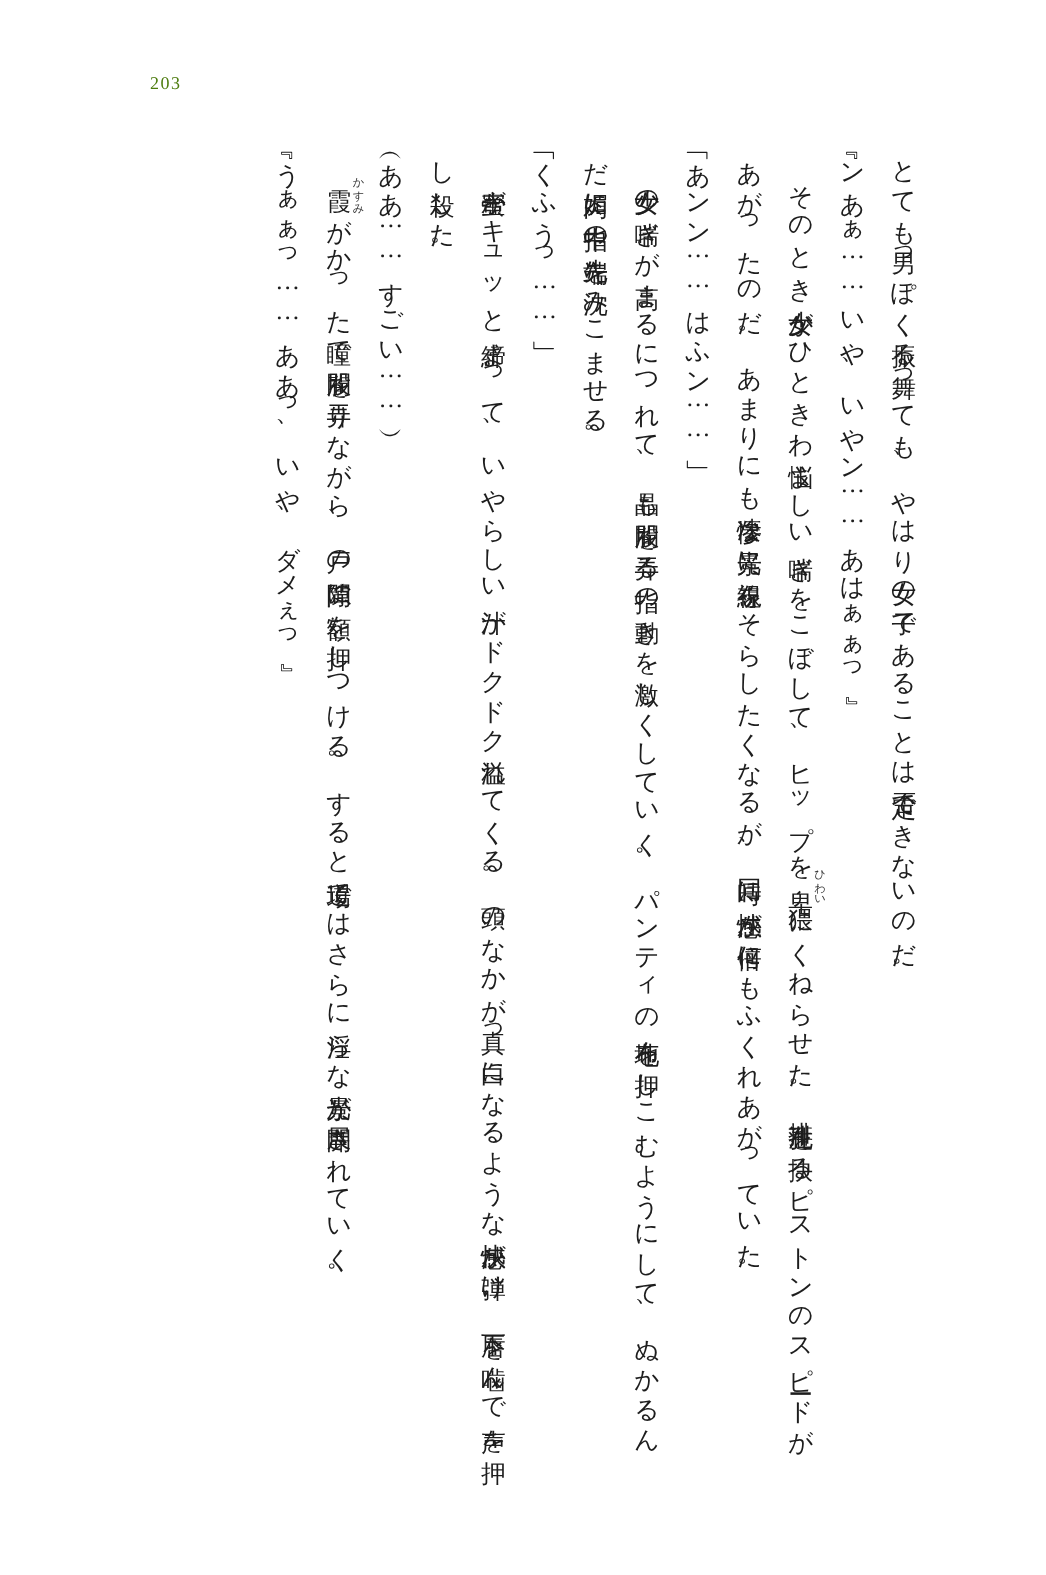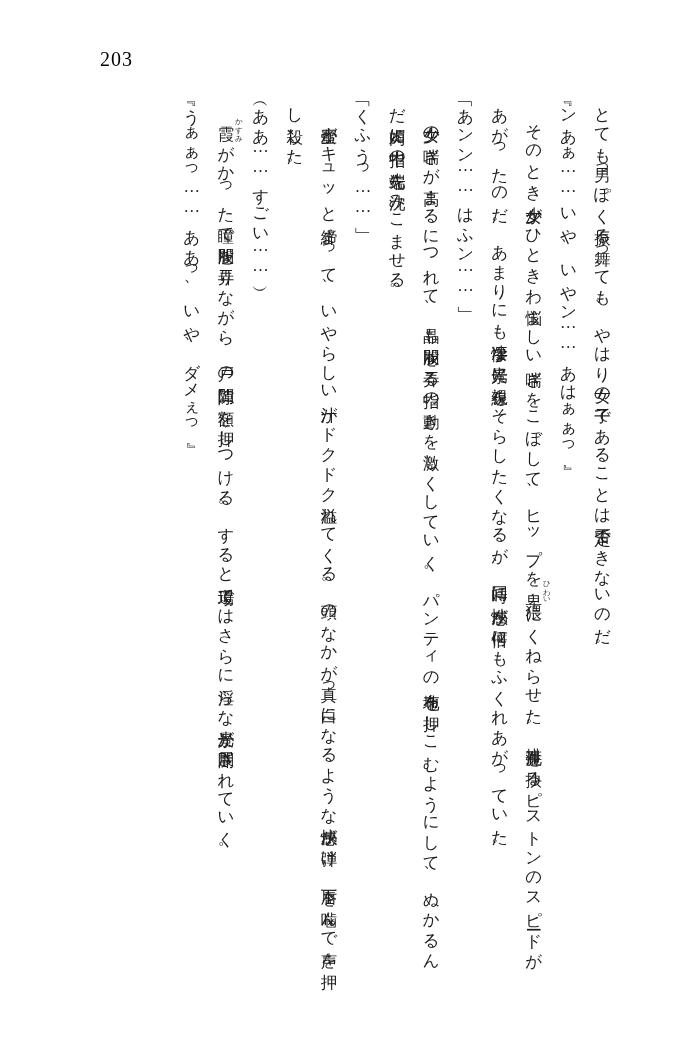--- a/index.html
+++ b/index.html
@@ -20,23 +20,23 @@
     inset: 0;
     width: 697px;
     height: 1050px;
     background: #fff;
   }
   
   .page-number {
     position: absolute;
     top: 48px;
     left: 100px;
-    font-size: 20px;
+    font-size: 12px;
     letter-spacing: 1px;
-    color: #000000;
+    color: #4d7c0f;
     font-family: "Liberation Serif", "DejaVu Serif", serif;
   }
   
   .text-block {
     position: absolute;
     top: 96px;
     right: 78px;
     height: 865px;
     width: 545px;
     writing-mode: vertical-rl;

